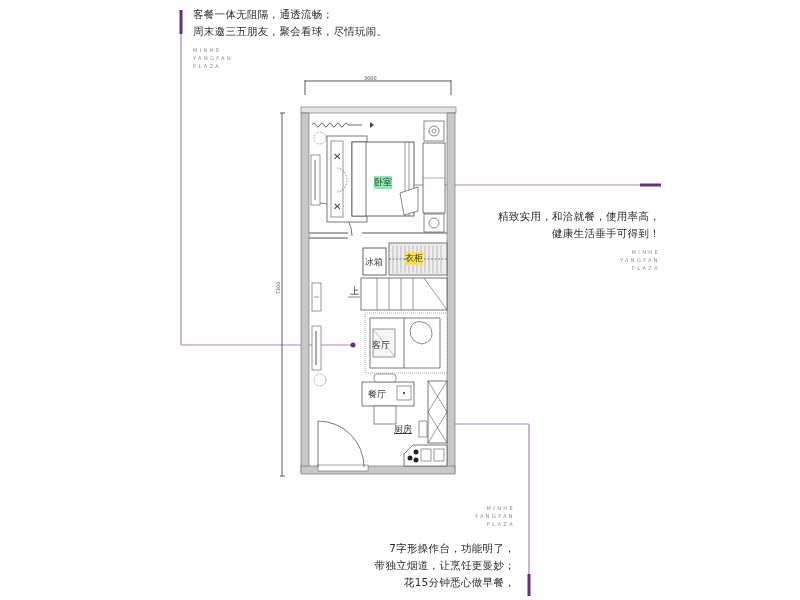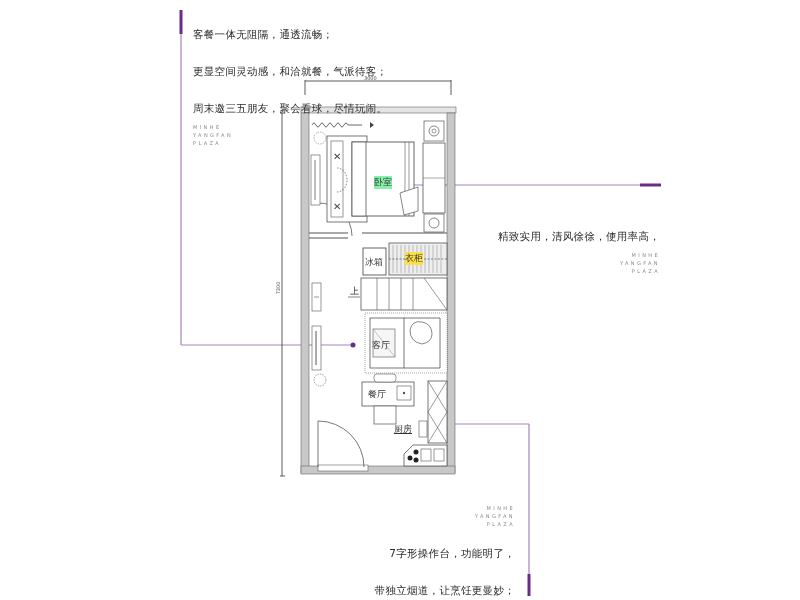--- a/index.html
+++ b/index.html
@@ -1,19 +1,19 @@
 <!DOCTYPE html>
 <html><head>
 <meta charset="utf-8">
 <style>
   html, body { margin:0; padding:0; background:#ffffff; }
   body { width:800px; height:600px; position:relative; overflow:hidden;
          font-family:"DejaVu Sans", sans-serif; color:#222; }
   .abs { position:absolute; }
-  .cn-text { font-size:10.5px; line-height:17px; color:#2a2a2a; letter-spacing:0.3px; white-space:nowrap;margin-top:20px; }
+  .cn-text { font-size:10.5px; line-height:17px; color:#2a2a2a; letter-spacing:0.3px; white-space:nowrap; }
   .brand { font-size:5px; line-height:8px; letter-spacing:2.4px; color:#8a8a8a; white-space:nowrap; }
   .right { text-align:right; }
   .room-label { font-size:9px; color:#333; background:#86efac; white-space:nowrap; }
   svg { position:absolute; left:0; top:0; }
 </style>
 </head>
 <body>
 
 <svg width="800" height="600" viewBox="0 0 800 600">
 
@@ -147,41 +147,42 @@
 <div class="abs room-label" style="left:374px;top:176px;">卧室</div>
 <div class="abs room-label" style="left:365px;top:256px;background:transparent;">冰箱</div>
 <div class="abs room-label" style="left:405px;top:252px;background:#fde047;">衣柜</div>
 <div class="abs room-label" style="left:350px;top:285px;background:transparent;">上</div>
 <div class="abs room-label" style="left:372px;top:339px;background:transparent;text-align:center;">客厅</div>
 <div class="abs room-label" style="left:368px;top:388px;background:transparent;">餐厅</div>
 <div class="abs room-label" style="left:394px;top:423px;background:transparent;text-decoration:underline;">厨房</div>
 
 <div class="abs" style="left:193px;top:6px;">
   <div class="cn-text">客餐一体无阻隔，通透流畅；</div>
-  <div class="cn-text">更显空间灵动感，和洽就餐，气派待客；</div>
   <div class="cn-text">周末邀三五朋友，聚会看球，尽情玩闹。</div>
   <div style="margin-top:6px;">
     <div class="brand">MINHE</div>
     <div class="brand">YANGFAN</div>
     <div class="brand">PLAZA</div>
   </div>
 </div>
 
 <div class="abs right" style="right:140px;top:208px;">
-  <div class="cn-text">精致实用，清风徐徐，使用率高，</div>
+  <div class="cn-text">精致实用，和洽就餐，使用率高，</div>
+  <div class="cn-text">健康生活垂手可得到！</div>
   <div style="margin-top:6px;">
     <div class="brand">MINHE</div>
     <div class="brand">YANGFAN</div>
     <div class="brand">PLAZA</div>
   </div>
 </div>
 
 <div class="abs right" style="right:285px;top:504px;">
   <div style="margin-bottom:6px;">
     <div class="brand">MINHE</div>
     <div class="brand">YANGFAN</div>
     <div class="brand">PLAZA</div>
   </div>
 </div>
-<div class="abs right" style="right:285px;top:525px;">
+<div class="abs right" style="right:285px;top:540px;">
   <div class="cn-text">7字形操作台，功能明了，</div>
   <div class="cn-text">带独立烟道，让烹饪更曼妙；</div>
+  <div class="cn-text">花15分钟悉心做早餐，</div>
 </div>
 
 </body></html>

